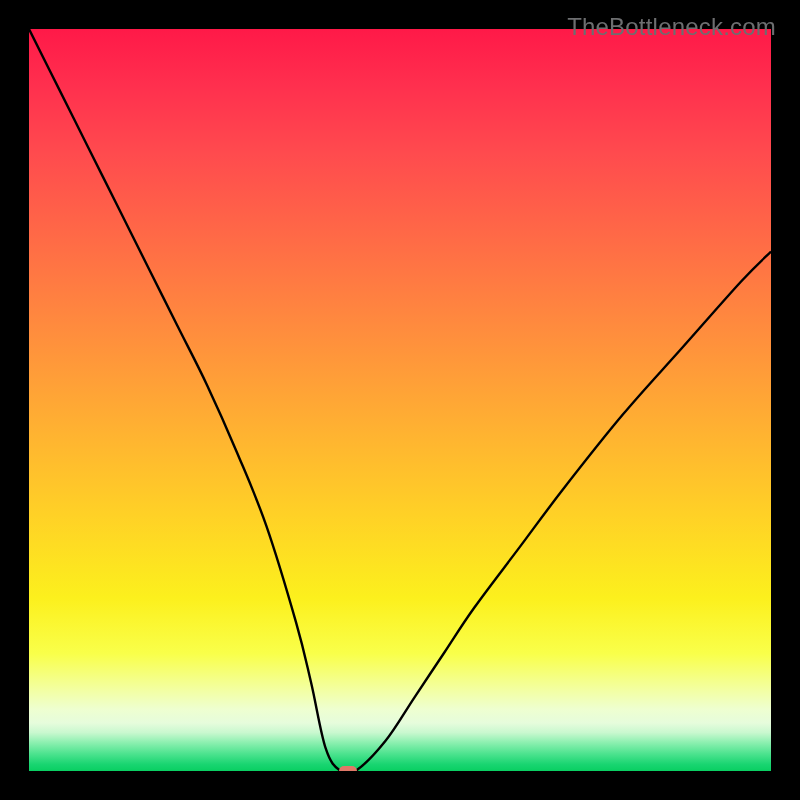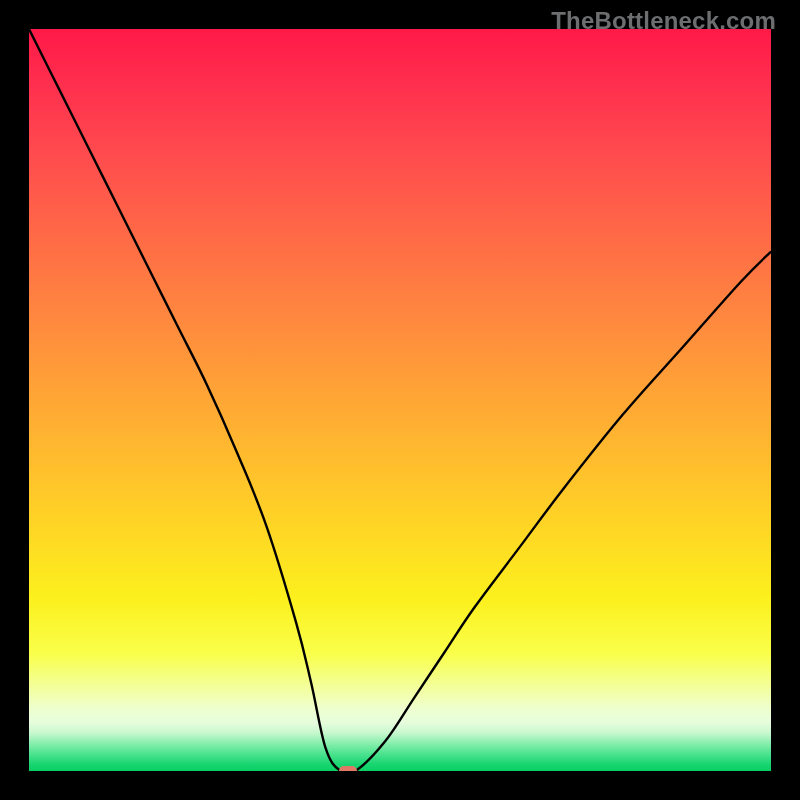--- a/index.html
+++ b/index.html
@@ -70,25 +70,25 @@
   .marker {
     position: absolute;
     width: 18px;
     height: 10px;
     border-radius: 5px;
     background: #e07868;
     transform: translate(-50%, -50%);
   }
   .watermark {
     position: absolute;
-    top: 7px;
+    top: 13px;
     right: 24px;
     color: #6d6e70;
     font-size: 24px;
-    font-weight: 700;
+    font-weight: 400;
     letter-spacing: 0.2px;
   }
 </style>
 </head>
 <body>
 
 <div class="frame">
   <div class="plot-area">
     <div class="gradient-main"></div>
     <div class="green-band"></div>

